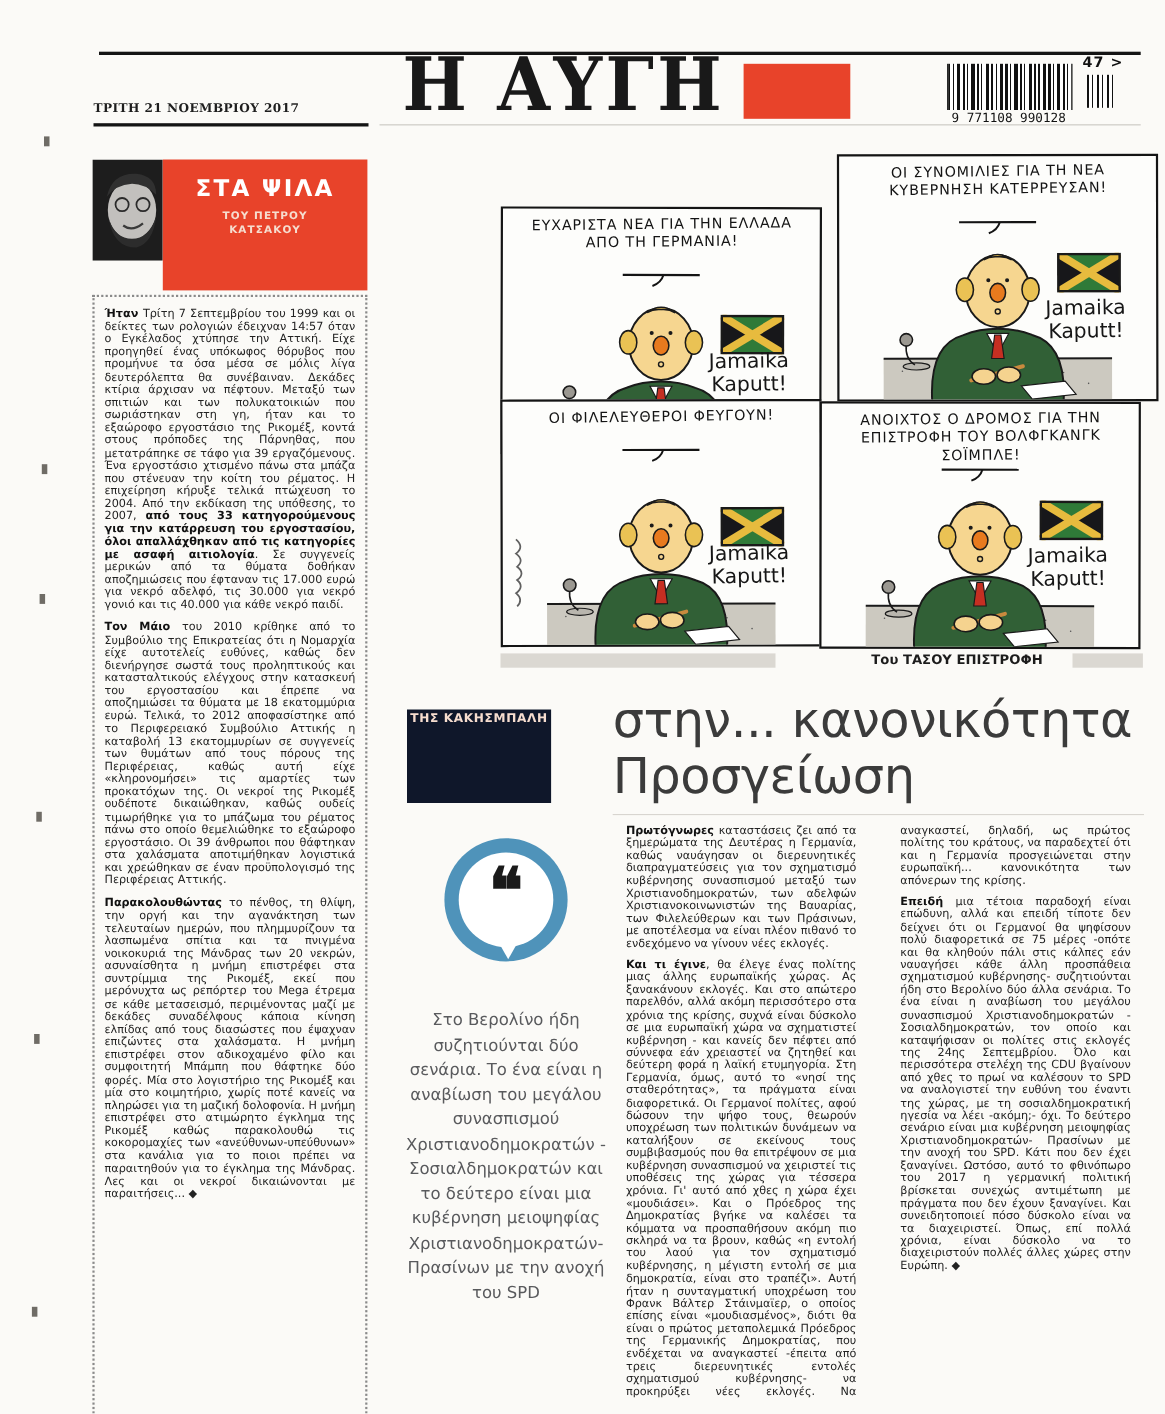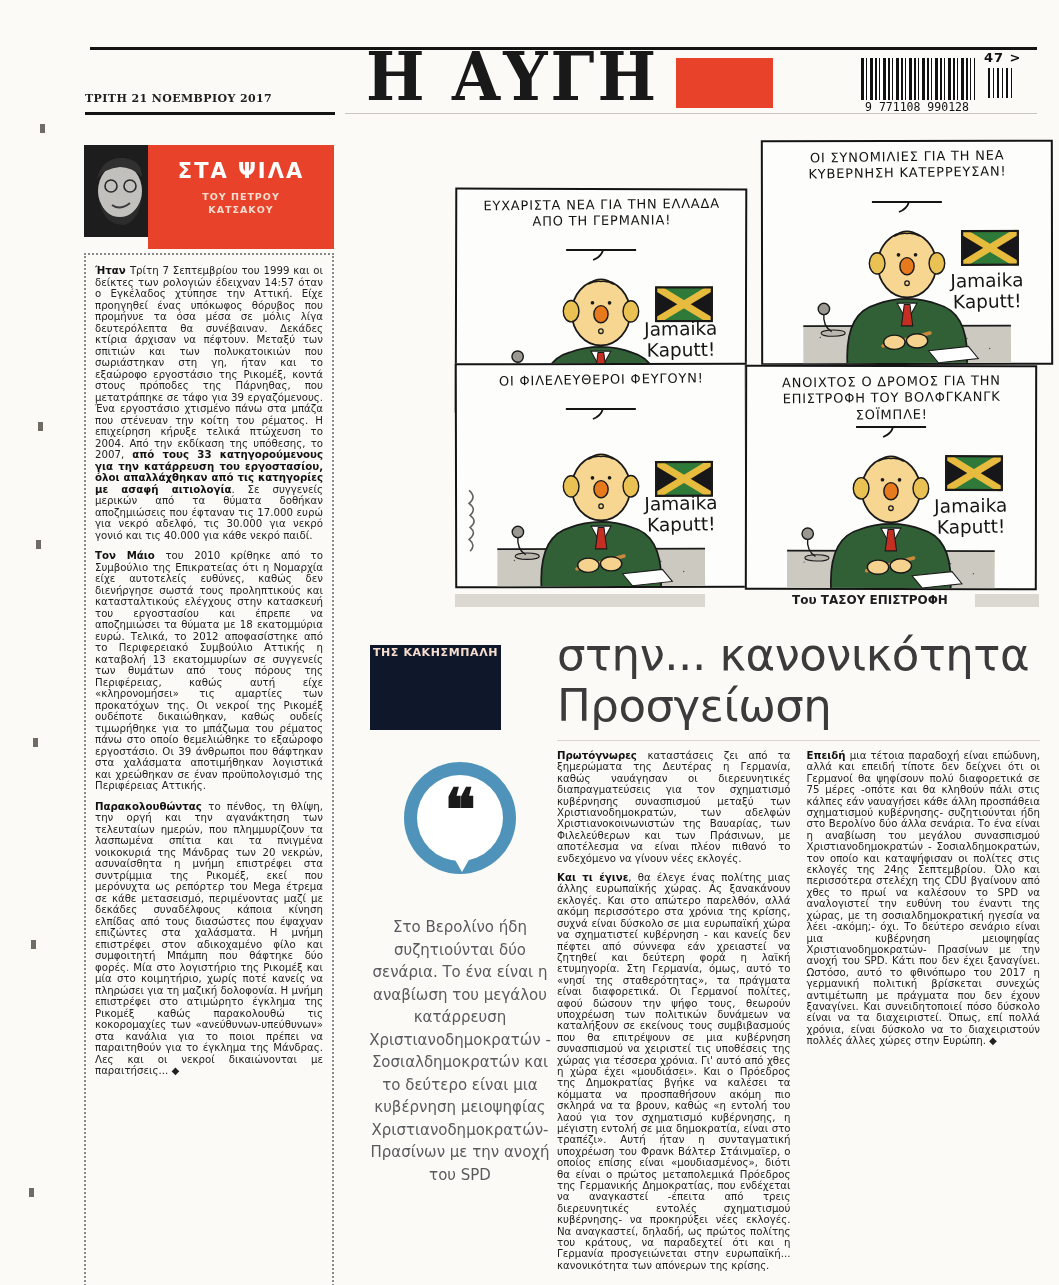--- a/index.html
+++ b/index.html
@@ -13,21 +13,21 @@
   .mast-thin-rule{left:345px;top:113px;width:692px;height:1px;background:#c9c6c0;}
   .mast-title{left:360px;top:40px;width:305px;text-align:center;font-family:"DejaVu Serif",serif;font-weight:bold;font-size:62px;letter-spacing:3px;transform:scaleY(1.08);color:#191919;}
   .mast-red{left:676px;top:58px;width:97px;height:50px;background:#e8432a;}
   .barcode{left:861px;top:58px;width:112px;height:42px;background:repeating-linear-gradient(90deg,#111 0 2px,#fff 2px 4px,#111 4px 5px,#fff 5px 8px,#111 8px 11px,#fff 11px 13px);border-left:1px solid #111;border-right:1px solid #111;}
   .barcode-num{left:855px;top:100px;width:124px;text-align:center;font-family:"DejaVu Sans Mono",monospace;font-size:11.5px;color:#111;}
   .issue-no{left:984px;top:50px;width:48px;font-size:13px;font-weight:bold;color:#111;letter-spacing:1px;}
   .mini-bars{left:988px;top:68px;width:24px;height:30px;background:repeating-linear-gradient(90deg,#111 0 2px,#fff 2px 5px,#111 5px 6px,#fff 6px 9px);}
 
   
   .lc{left:84px;top:145px;width:250px;}
-  .lc-head{display:flex;height:104px;}
+  .lc-head{display:flex;height:119px;}
   .lc-photo{width:64px;height:92px;flex:0 0 64px;}
   .lc-red{flex:1;background:#e8432a;color:#fff;text-align:center;padding-top:14px;}
   .lc-red .sec{font-size:21px;font-weight:bold;letter-spacing:2px;}
   .lc-red .by{margin-top:8px;font-size:9.5px;font-weight:bold;letter-spacing:1px;color:#f6ddcf;line-height:1.35;}
   .lc-body{margin-top:4px;border:2px dotted #8a8a8a;border-top:2px dotted #8a8a8a;padding:10px 9px 12px;height:1060px;box-sizing:border-box;overflow:hidden;background:transparent;}
   .lc-title{font-size:24px;font-weight:bold;line-height:1.18;margin:2px 0 12px;color:#161616;}
   .lc-body p{margin:0 0 9px;font-size:10.2px;line-height:11.5px;text-align:justify;color:#222;}
   .lc-body p b{color:#111;}
 
   
@@ -56,21 +56,21 @@
 
   .quote-wrap{left:365px;top:762px;width:190px;text-align:center;}
   .quote-icon{width:112px;height:112px;margin:0 auto;position:relative;}
   .qc-outer{position:absolute;left:0;top:0;width:112px;height:112px;border-radius:50%;background:#4f93ba;}
   .qc-inner{position:absolute;left:13px;top:13px;width:86px;height:86px;border-radius:50%;background:#fff;}
   .qc-tail{position:absolute;left:50px;top:96px;width:0;height:0;border-left:8px solid transparent;border-right:8px solid transparent;border-top:14px solid #fff;}
   .qc-glyph{position:absolute;left:0;top:14px;width:112px;text-align:center;font-size:58px;font-weight:bold;color:#1a1a1a;font-family:"DejaVu Serif",serif;}
   .quote-text{margin-top:42px;font-size:15px;line-height:1.5;color:#595a5d;}
 
   .body-cols{left:557px;top:750px;width:483px;height:532px;column-count:2;column-gap:16px;column-fill:auto;overflow:hidden;}
-  .body-cols p{margin:0 0 8px;font-size:10.2px;line-height:11.4px;text-align:justify;color:#222;}
+  .body-cols p{margin:0 12px 8px;font-size:10.2px;line-height:11.4px;text-align:justify;color:#222;}
   .body-cols p b{color:#111;}
 
   
   .tick{background:#6f6c66;width:5px;height:9px;}
 </style>
 </head>
 <body>
 
 <svg width="0" height="0" style="position:absolute">
   <defs>
@@ -236,20 +236,20 @@
 </div>
 <div class="abs headline-rule"></div>
 
 <div class="abs quote-wrap">
   <div class="quote-icon">
     <div class="qc-outer"></div>
     <div class="qc-inner"></div>
     <div class="qc-tail"></div>
     <div class="qc-glyph">❝</div>
   </div>
-  <div class="quote-text">Στο Βερολίνο ήδη συζητιούνται δύο σενάρια. Το ένα είναι η αναβίωση του μεγάλου κατάρρευση Χριστιανοδημοκρατών - Σοσιαλδημοκρατών και το δεύτερο είναι μια κυβέρνηση μειοψηφίας Χριστιανοδημοκρατών- Πρασίνων με την ανοχή του SPD</div>
+  <div class="quote-text">Στο Βερολίνο ήδη συζητιούνται δύο σενάρια. Το ένα είναι η αναβίωση του μεγάλου συνασπισμού Χριστιανοδημοκρατών - Σοσιαλδημοκρατών και το δεύτερο είναι μια κυβέρνηση μειοψηφίας Χριστιανοδημοκρατών- Πρασίνων με την ανοχή του SPD</div>
 </div>
 
 <div class="abs body-cols">
   <p><b>Πρωτόγνωρες </b>καταστάσεις ζει από τα ξημερώματα της Δευτέρας η Γερμανία, καθώς ναυάγησαν οι διερευνητικές διαπραγματεύσεις για τον σχηματισμό κυβέρνησης συνασπισμού μεταξύ των Χριστιανοδημοκρατών, των αδελφών Χριστιανοκοινωνιστών της Βαυαρίας, των Φιλελεύθερων και των Πράσινων, με αποτέλεσμα να είναι πλέον πιθανό το ενδεχόμενο να γίνουν νέες εκλογές.</p>
   <p><b>Και τι έγινε</b>, θα έλεγε ένας πολίτης μιας άλλης ευρωπαϊκής χώρας. Ας ξανακάνουν εκλογές. Και στο απώτερο παρελθόν, αλλά ακόμη περισσότερο στα χρόνια της κρίσης, συχνά είναι δύσκολο σε μια ευρωπαϊκή χώρα να σχηματιστεί κυβέρνηση - και κανείς δεν πέφτει από σύννεφα εάν χρειαστεί να ζητηθεί και δεύτερη φορά η λαϊκή ετυμηγορία. Στη Γερμανία, όμως, αυτό το «νησί της σταθερότητας», τα πράγματα είναι διαφορετικά. Οι Γερμανοί πολίτες, αφού δώσουν την ψήφο τους, θεωρούν υποχρέωση των πολιτικών δυνάμεων να καταλήξουν σε εκείνους τους συμβιβασμούς που θα επιτρέψουν σε μια κυβέρνηση συνασπισμού να χειριστεί τις υποθέσεις της χώρας για τέσσερα χρόνια. Γι' αυτό από χθες η χώρα έχει «μουδιάσει». Και ο Πρόεδρος της Δημοκρατίας βγήκε να καλέσει τα κόμματα να προσπαθήσουν ακόμη πιο σκληρά να τα βρουν, καθώς «η εντολή του λαού για τον σχηματισμό κυβέρνησης, η μέγιστη εντολή σε μια δημοκρατία, είναι στο τραπέζι». Αυτή ήταν η συνταγματική υποχρέωση του Φρανκ Βάλτερ Στάινμαϊερ, ο οποίος επίσης είναι «μουδιασμένος», διότι θα είναι ο πρώτος μεταπολεμικά Πρόεδρος της Γερμανικής Δημοκρατίας, που ενδέχεται να αναγκαστεί -έπειτα από τρεις διερευνητικές εντολές σχηματισμού κυβέρνησης- να προκηρύξει νέες εκλογές. Να αναγκαστεί, δηλαδή, ως πρώτος πολίτης του κράτους, να παραδεχτεί ότι και η Γερμανία προσγειώνεται στην ευρωπαϊκή... κανονικότητα των απόνερων της κρίσης.</p>
   <p><b>Επειδή </b>μια τέτοια παραδοχή είναι επώδυνη, αλλά και επειδή τίποτε δεν δείχνει ότι οι Γερμανοί θα ψηφίσουν πολύ διαφορετικά σε 75 μέρες -οπότε και θα κληθούν πάλι στις κάλπες εάν ναυαγήσει κάθε άλλη προσπάθεια σχηματισμού κυβέρνησης- συζητιούνται ήδη στο Βερολίνο δύο άλλα σενάρια. Το ένα είναι η αναβίωση του μεγάλου συνασπισμού Χριστιανοδημοκρατών - Σοσιαλδημοκρατών, τον οποίο και καταψήφισαν οι πολίτες στις εκλογές της 24ης Σεπτεμβρίου. Όλο και περισσότερα στελέχη της CDU βγαίνουν από χθες το πρωί να καλέσουν το SPD να αναλογιστεί την ευθύνη του έναντι της χώρας, με τη σοσιαλδημοκρατική ηγεσία να λέει -ακόμη;- όχι. Το δεύτερο σενάριο είναι μια κυβέρνηση μειοψηφίας Χριστιανοδημοκρατών- Πρασίνων με την ανοχή του SPD. Κάτι που δεν έχει ξαναγίνει. Ωστόσο, αυτό το φθινόπωρο του 2017 η γερμανική πολιτική βρίσκεται συνεχώς αντιμέτωπη με πράγματα που δεν έχουν ξαναγίνει. Και συνειδητοποιεί πόσο δύσκολο είναι να τα διαχειριστεί. Όπως, επί πολλά χρόνια, είναι δύσκολο να το διαχειριστούν πολλές άλλες χώρες στην Ευρώπη.  ◆</p>
 </div>
 
 </body></html>

